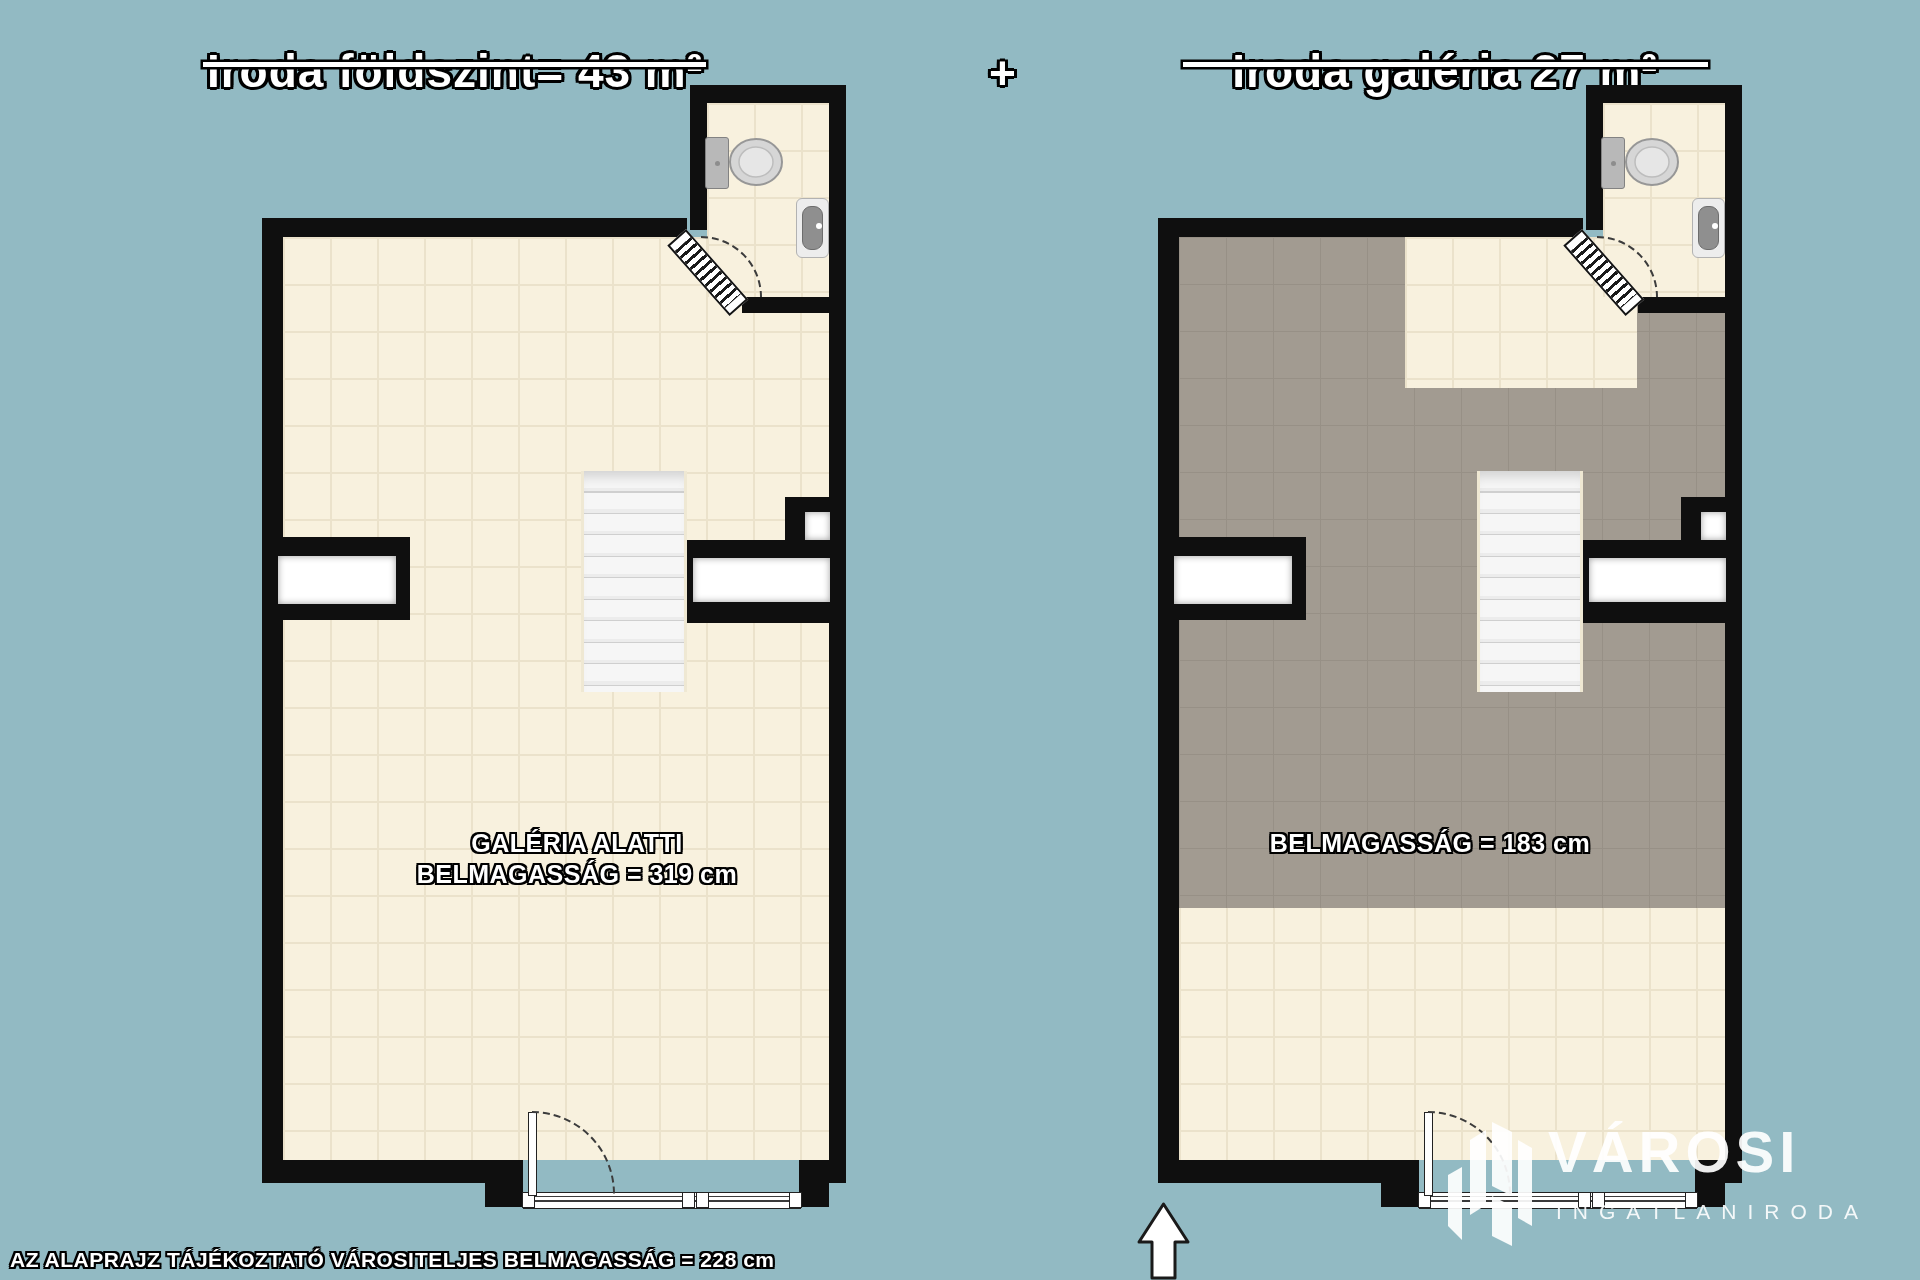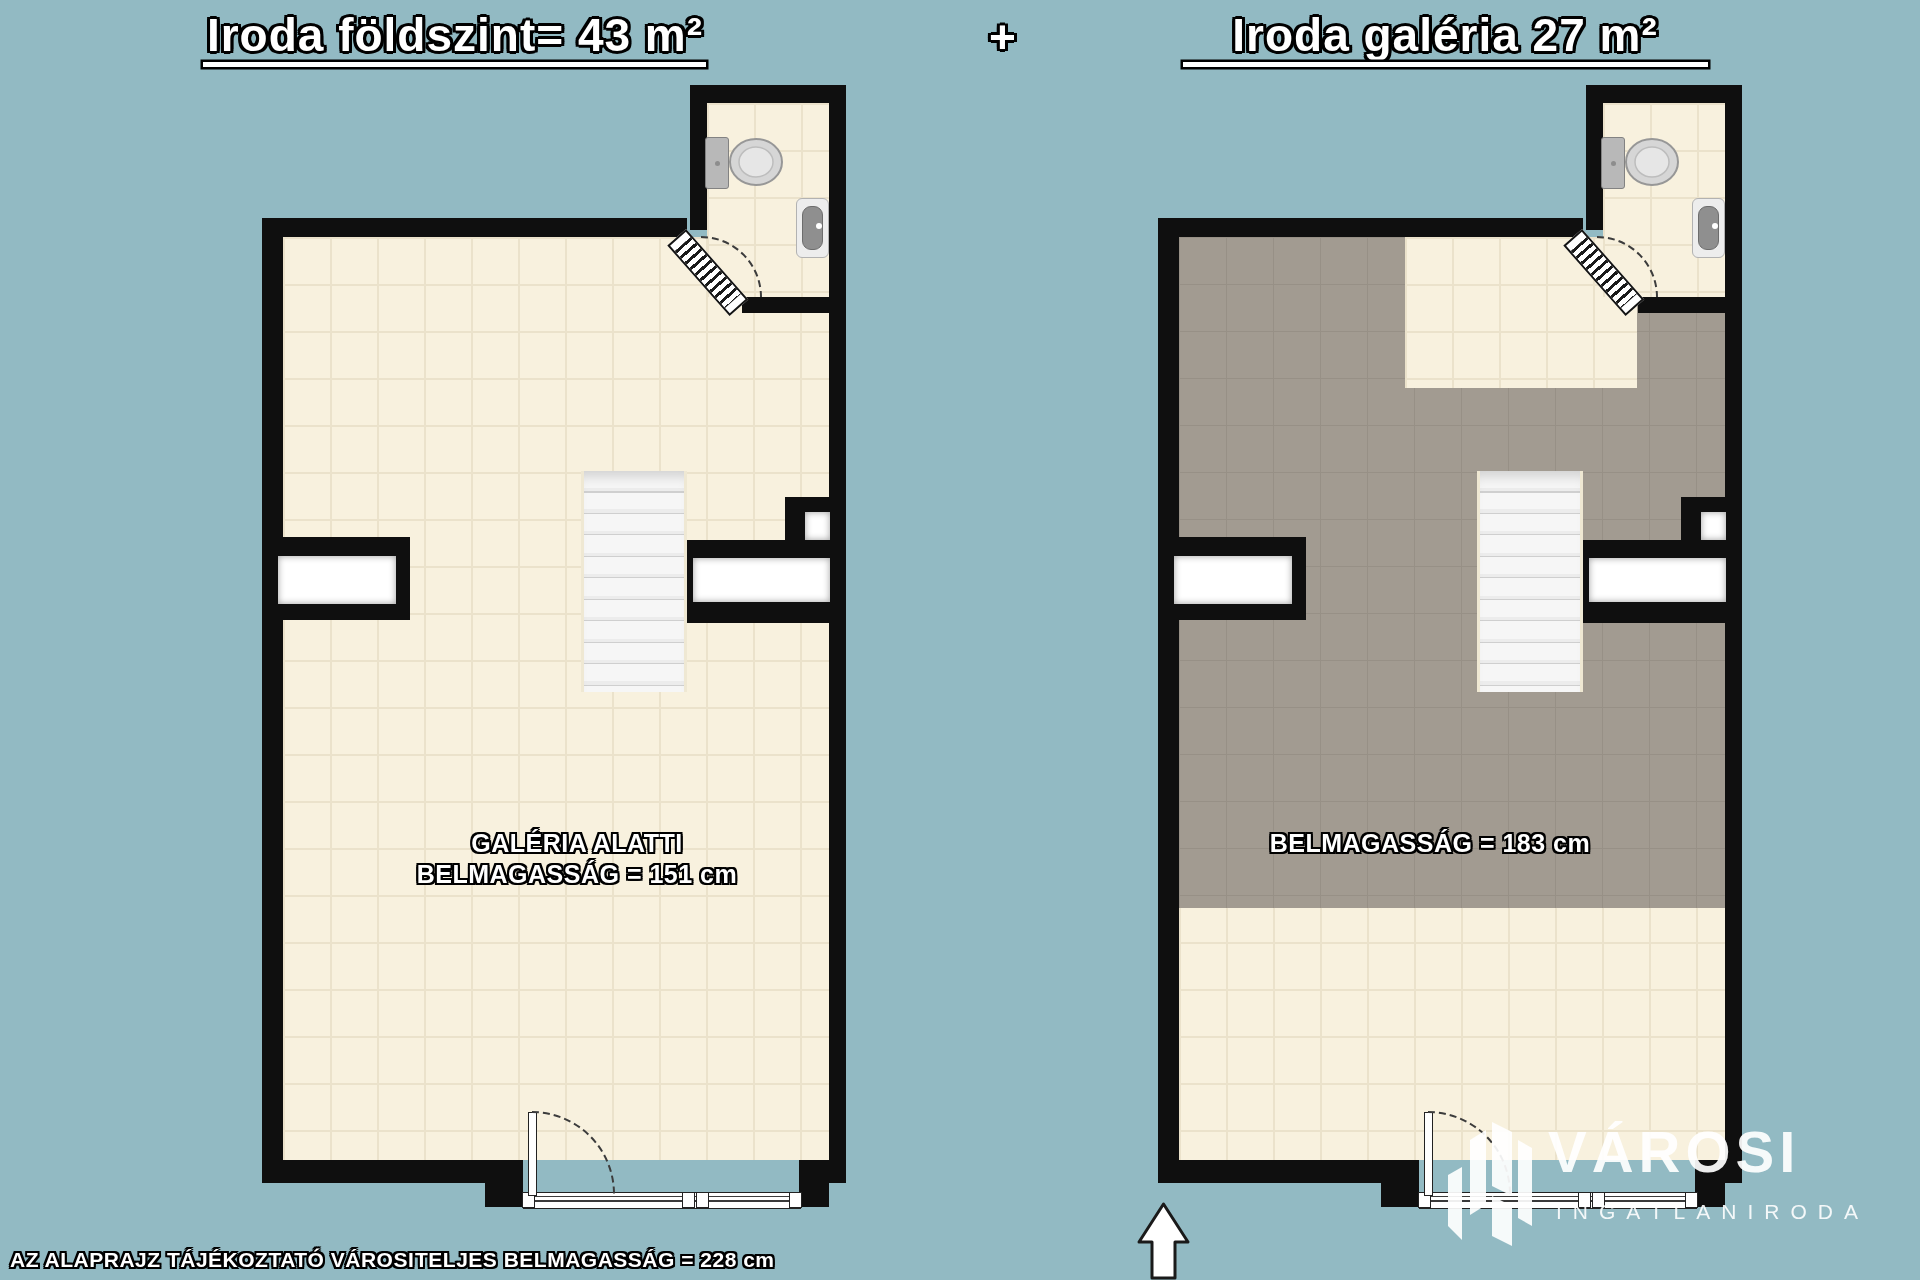--- a/index.html
+++ b/index.html
@@ -1,18 +1,18 @@
 <!DOCTYPE html>
 <html><head>
 <meta charset="utf-8">
 <style>
   html,body{margin:0;padding:0;}
   body{font-family:"Liberation Sans",sans-serif;}
   #canvas{position:relative;width:1920px;height:1280px;background:#92bac3;overflow:hidden;}
-  .abs{position:absolute;}
+  .abs{position:absolute;margin-top:36px;}
   .wall{position:absolute;background:#0f0f0f;}
   .tile-cream{position:absolute;background-color:#f8f1de;
     background-image:linear-gradient(#ebe2cb 1.5px,transparent 1.5px),
                      linear-gradient(90deg,#ebe2cb 1.5px,transparent 1.5px);
     background-size:47px 47px;}
   .tile-gray{position:absolute;background-color:#a29b91;
     background-image:linear-gradient(#979086 1.2px,transparent 1.2px),
                      linear-gradient(90deg,#979086 1.2px,transparent 1.2px);
     background-size:47px 47px;}
   .window{position:absolute;background:#fff;box-shadow:inset 0 0 7px #9d9d9d;}
@@ -91,21 +91,21 @@
     <div class="sill" style="left:523px;top:1192px;width:276px;height:15px;">
       <div class="sill-div" style="left:-2px;"></div>
       <div class="sill-div" style="left:158px;"></div>
       <div class="sill-div" style="left:172px;"></div>
       <div class="sill-div" style="right:-2px;"></div>
     </div>
     <div class="door-leaf" style="left:528px;top:1112px;width:7px;height:82px;"></div>
 
     <div class="room-label outline-txt" style="left:297px;top:828px;width:560px;">
       <div>GALÉRIA ALATTI</div>
-      <div>BELMAGASSÁG = 151 cm</div>
+      <div>BELMAGASSÁG = 319 cm</div>
     </div>
   </div>
 
   <div>
 
     <div class="tile-cream" style="left:1179px;top:237px;width:546px;height:923px;"></div>
     <div class="tile-gray" style="left:1179px;top:237px;width:546px;height:671px;"></div>
     <div class="tile-cream" style="left:1405px;top:237px;width:232px;height:151px;"></div>
     <div class="tile-cream" style="left:1603px;top:103px;width:122px;height:194px;"></div>
 

